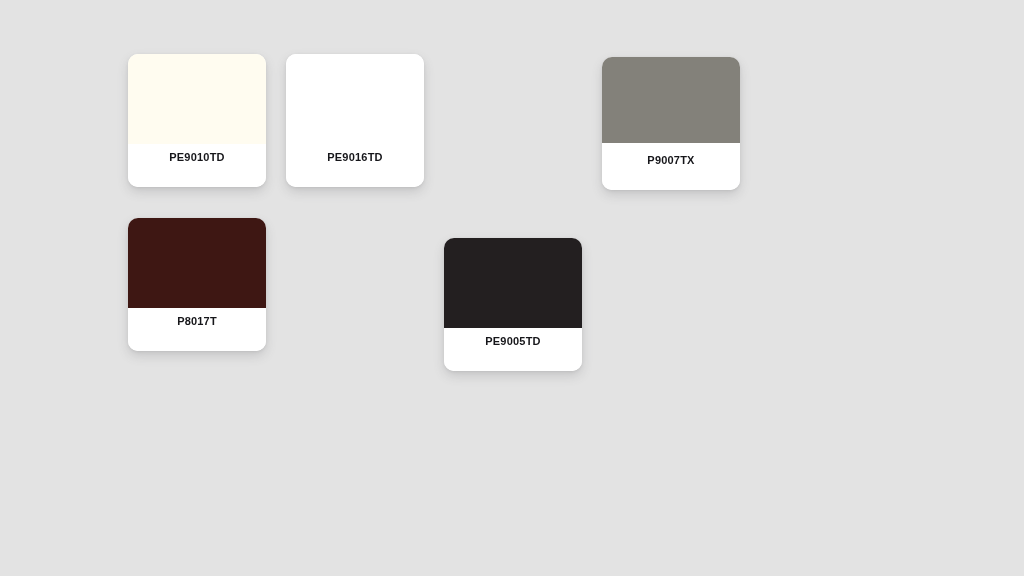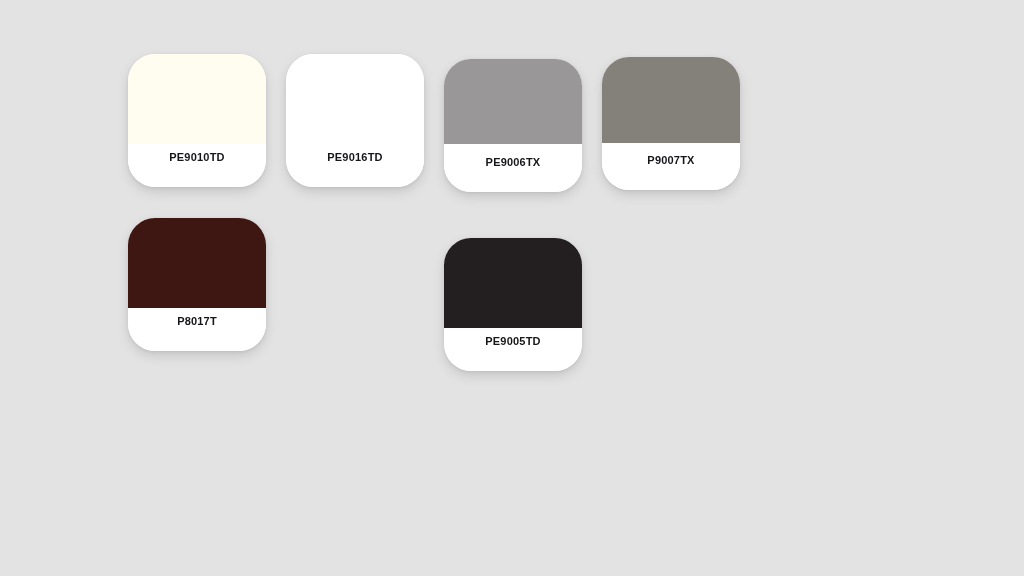--- a/index.html
+++ b/index.html
@@ -22,21 +22,21 @@
     top: 0;
     left: 0;
     width: 1024px;
     height: 576px;
   }
 
   .swatch-card {
     position: absolute;
     width: 138px;
     height: 133px;
-    border-radius: 27px;
+    border-radius: 10px;
     background: #ffffff;
     overflow: hidden;
     box-shadow: 0 5px 11px rgba(90, 90, 95, 0.20),
                 0 1px 3px rgba(90, 90, 95, 0.13);
   }
 
   .swatch-color {
     position: absolute;
     top: 0;
     left: 0;
@@ -75,26 +75,20 @@
       <div class="swatch-label-band">
         <span class="swatch-label">PE9010TD</span>
       </div>
     </div>
     <div class="swatch-card" style="left: 286px; top: 54px;">
       <div class="swatch-color" style="background: rgb(255, 255, 255); height: 90px;"></div>
       <div class="swatch-label-band">
         <span class="swatch-label">PE9016TD</span>
       </div>
     </div>
-    <div class="swatch-card" style="left: 444px; top: 59px;">
-      <div class="swatch-color" style="background: rgb(154, 151, 153); height: 85px;"></div>
-      <div class="swatch-label-band">
-        <span class="swatch-label">PE9006TX</span>
-      </div>
-    </div>
     <div class="swatch-card" style="left: 602px; top: 57px; padding-left: 48px;">
       <div class="swatch-color" style="background: rgb(131, 129, 122); height: 86px;"></div>
       <div class="swatch-label-band">
         <span class="swatch-label">P9007TX</span>
       </div>
     </div>
     <div class="swatch-card" style="left: 128px; top: 218px;">
       <div class="swatch-color" style="background: rgb(62, 23, 19); height: 90px;"></div>
       <div class="swatch-label-band">
         <span class="swatch-label">P8017T</span>

